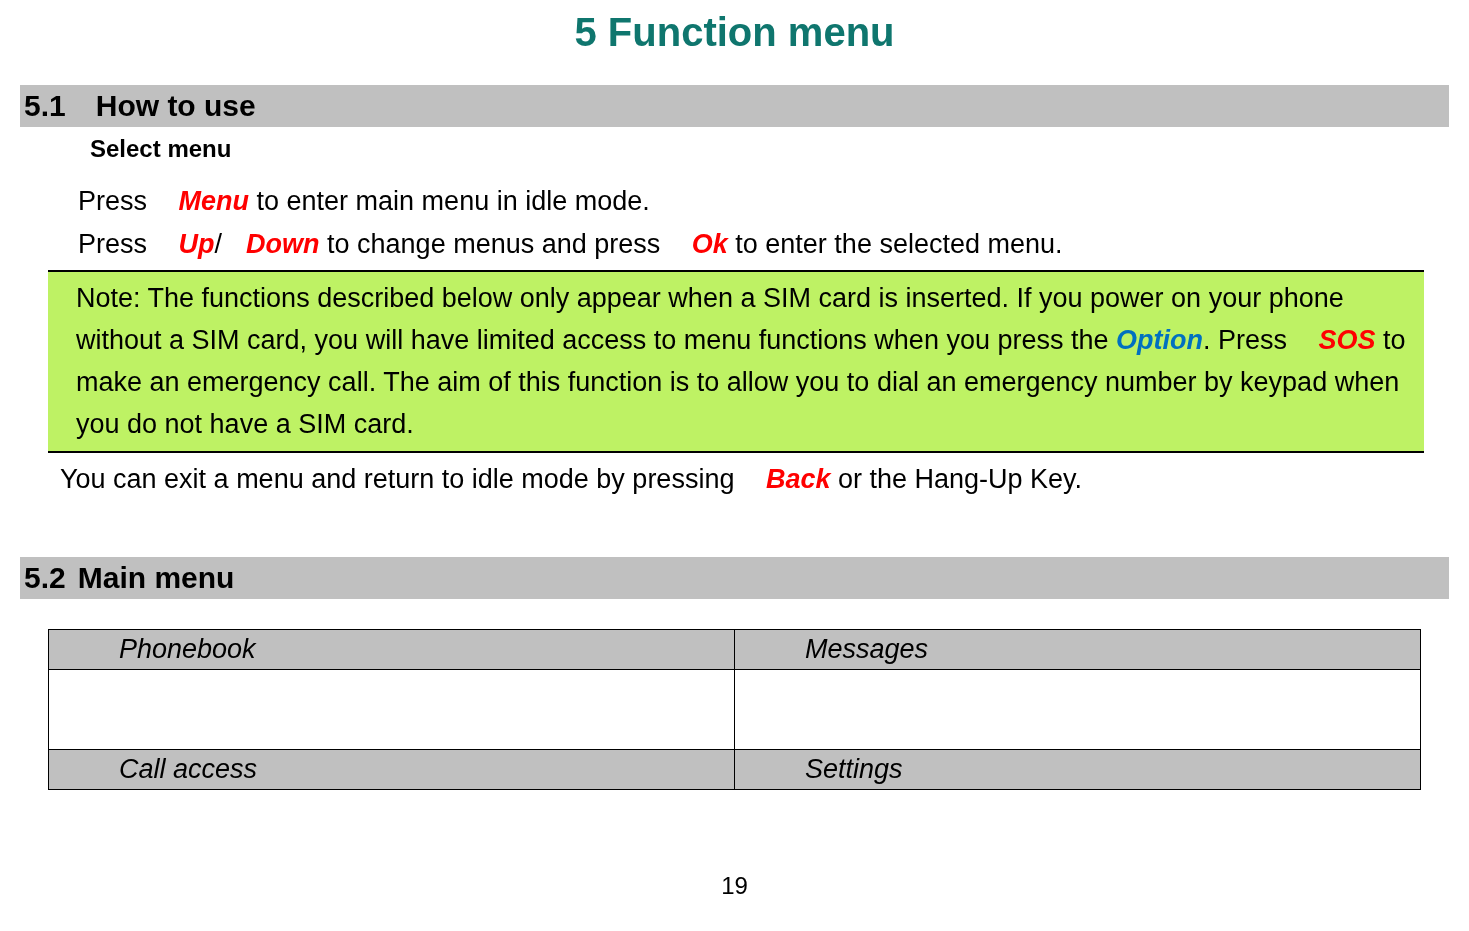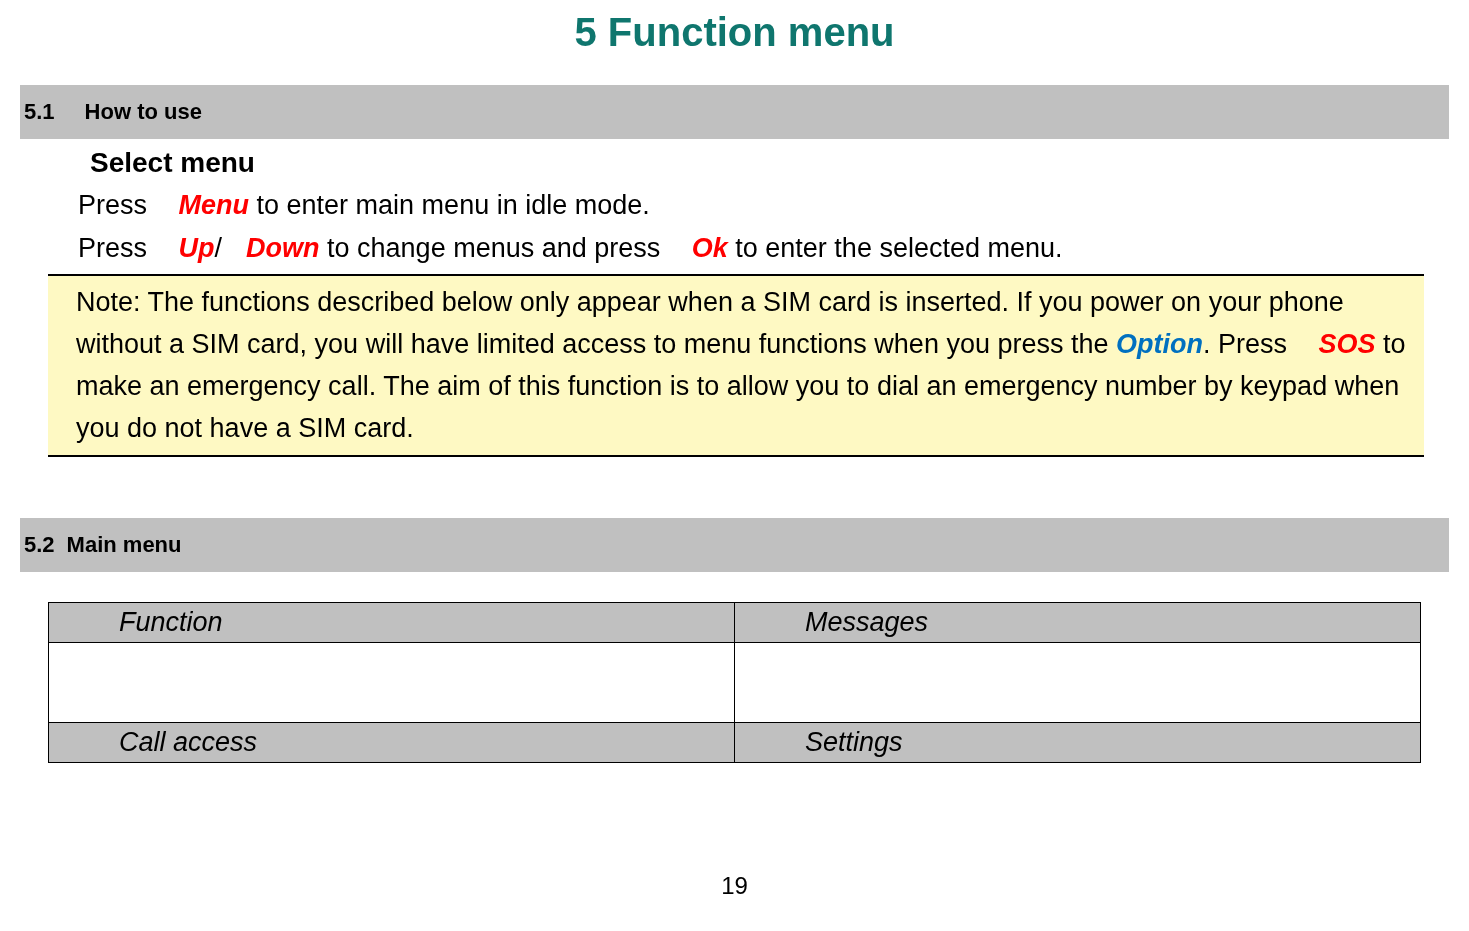--- a/index.html
+++ b/index.html
@@ -21,45 +21,45 @@
     .chapter-title {
       text-align: center;
       font-size: 40px;
       font-weight: bold;
       color: #0f766e;
       padding: 10px 0 30px 0;
     }
     .section-header {
       background: #c0c0c0;
       width: 100%;
-      padding: 14px 4px;
-      font-size: 22px;
+      padding: 4px 4px;
+      font-size: 30px;
       font-weight: bold;
       color: #000;
     }
     .section-header .num {
       display: inline-block;
       margin-right: 30px;
     }
     .subsection-title {
-      font-size: 28px;
+      font-size: 24px;
       font-weight: bold;
       padding-left: 70px;
       margin-top: 8px;
-      margin-bottom: 6px;
+      margin-bottom: 18px;
     }
     .body-text {
       font-size: 27px;
       line-height: 1.5;
       padding-left: 58px;
       padding-right: 20px;
       margin-bottom: 2px;
     }
     .note-box {
-      background: #fef9c3;
+      background: #bef264;
       border-top: 2px solid #000;
       border-bottom: 2px solid #000;
       font-size: 27px;
       line-height: 1.55;
       padding: 6px 10px 6px 28px;
       margin: 6px 25px 6px 28px;
     }
     .kw-red {
       color: #ff0000;
       font-weight: bold;
@@ -124,31 +124,34 @@
   </div>
 
   <div class="body-text">
     <span>Press </span><span class="kw-red">Up</span><span>/</span><span class="kw-red">Down</span><span> to change menus and press </span><span class="kw-red">Ok</span><span> to enter the selected menu.</span>
   </div>
 
   <div class="note-box">
     <span>Note: The functions described below only appear when a SIM card is inserted. If you power on your phone without a SIM card, you will have limited access to menu functions when you press the </span><span class="kw-blue">Option</span><span>. Press </span><span class="kw-red">SOS</span><span> to make an emergency call. The aim of this function is to allow you to dial an emergency number by keypad when you do not have a SIM card.</span>
   </div>
 
+  <div class="body-text" style="padding-left:40px;">
+    <span>You can exit a menu and return to idle mode by pressing </span><span class="kw-red">Back</span><span> or the Hang-Up Key.</span>
+  </div>
 
   <div class="section-gap"></div>
 
   <div class="section-header">
     <span class="num" style="margin-right:12px;">5.2</span><span>Main menu</span>
   </div>
 
   <table class="menu-table">
     <tbody>
         <tr>
-      <td class="header-cell">Function</td>
+      <td class="header-cell">Phonebook</td>
       <td class="header-cell">Messages</td>
     </tr>
     <tr>
       <td class="empty-cell"></td>
       <td class="empty-cell"></td>
     </tr>
     <tr>
       <td class="header-cell">Call access</td>
       <td class="header-cell">Settings</td>
     </tr>

